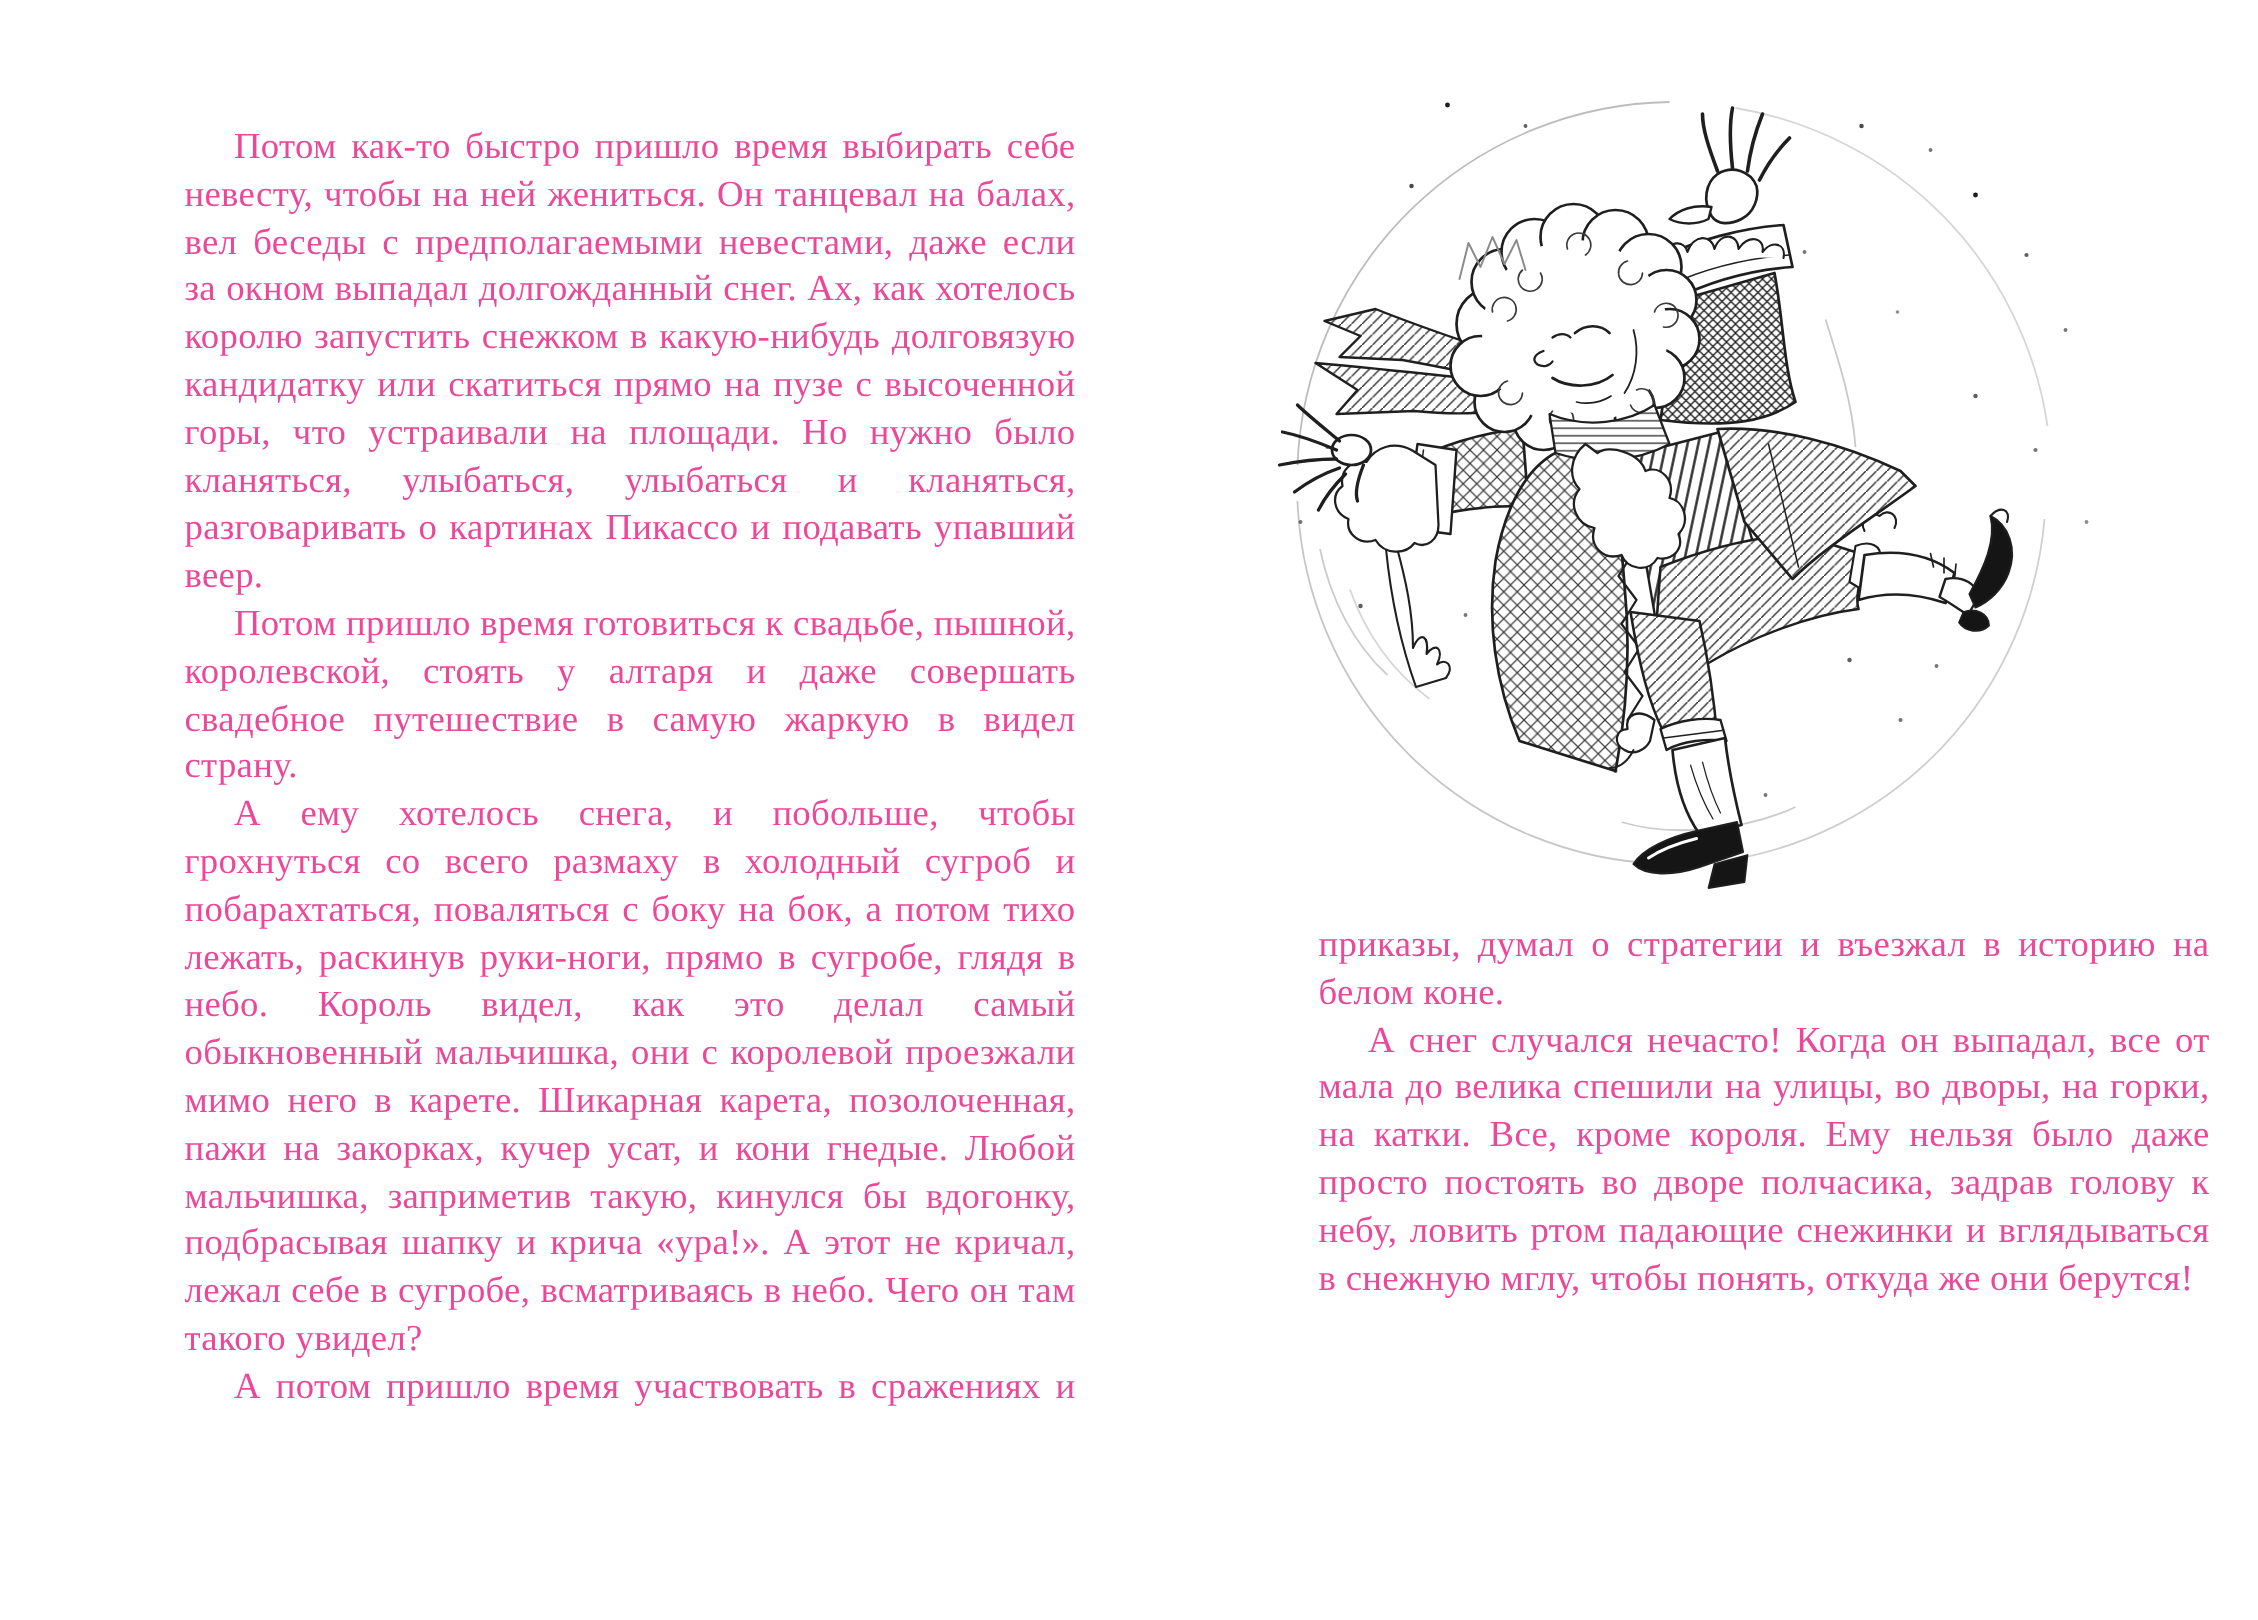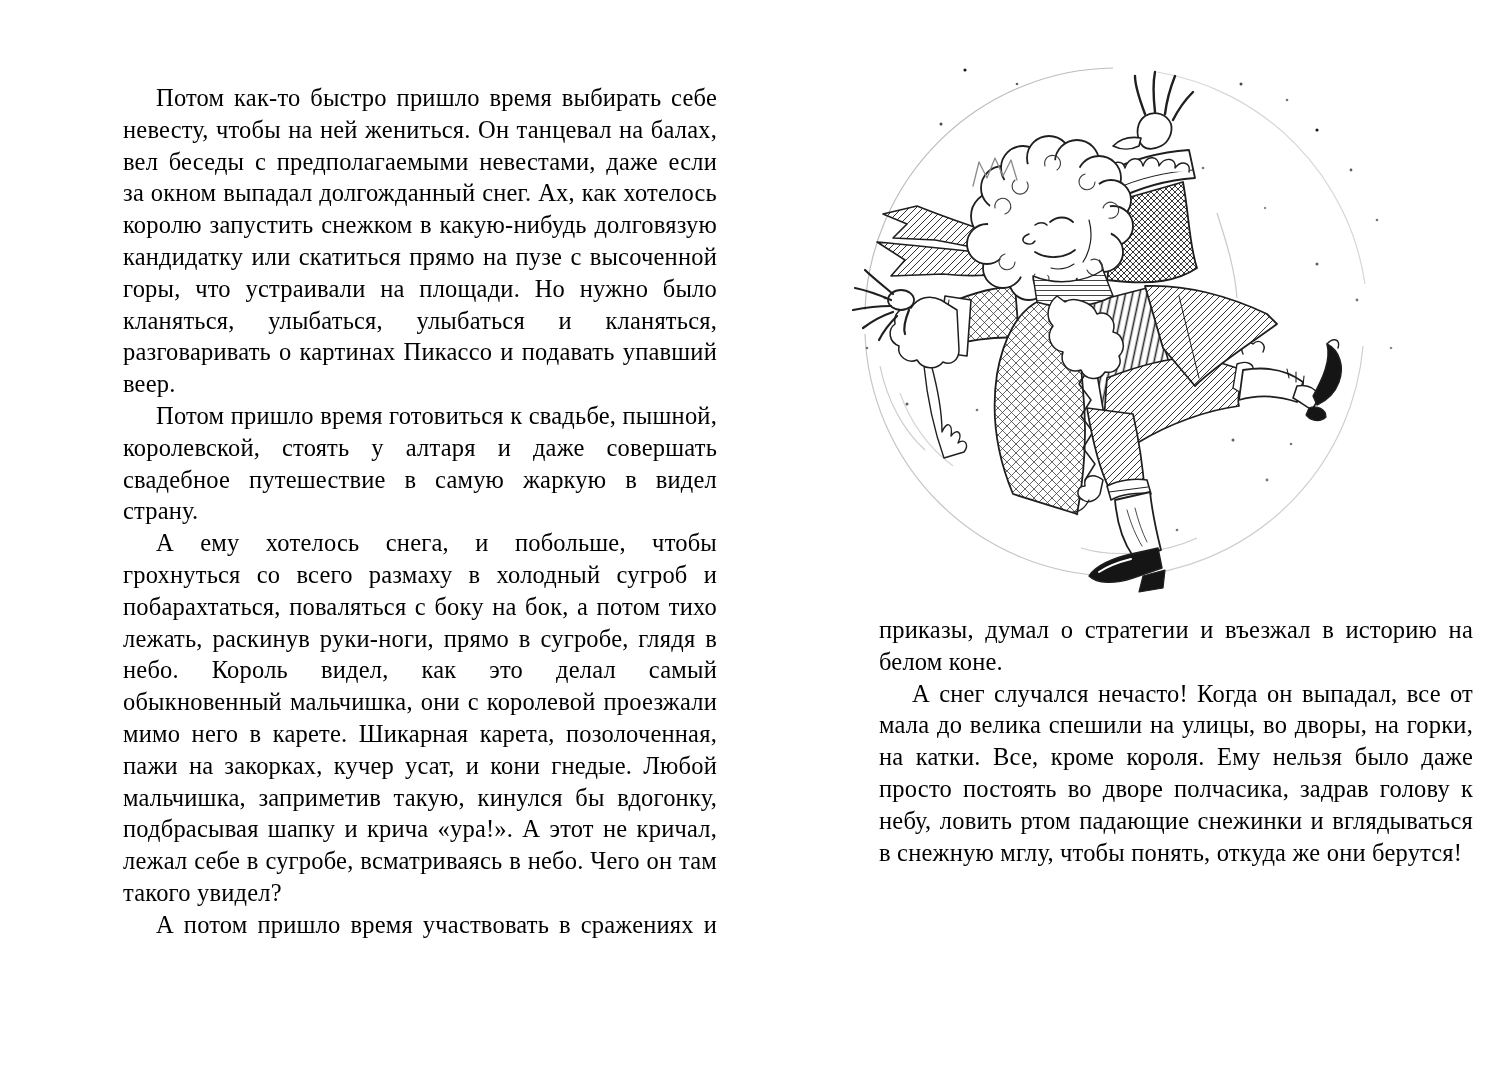--- a/index.html
+++ b/index.html
@@ -2,21 +2,21 @@
 <html lang="ru"><head>
 <meta charset="utf-8">
 <style>
   html,body{margin:0;padding:0;background:#ffffff;}
   .spread{
     position:relative;
     width:1505px;height:940px;
     background:#ffffff;
     overflow:hidden;
     font-family:"Liberation Serif","DejaVu Serif",serif;
-    color:#000000;
+    color:#ec4899;
   }
   .text-block{position:absolute;}
   .text-block p{
     margin:0;
     font-size:24.5px;
     line-height:31.8px;
     text-align:justify;
     letter-spacing:.2px;
   }
   .text-block p.indent{text-indent:33px;}

